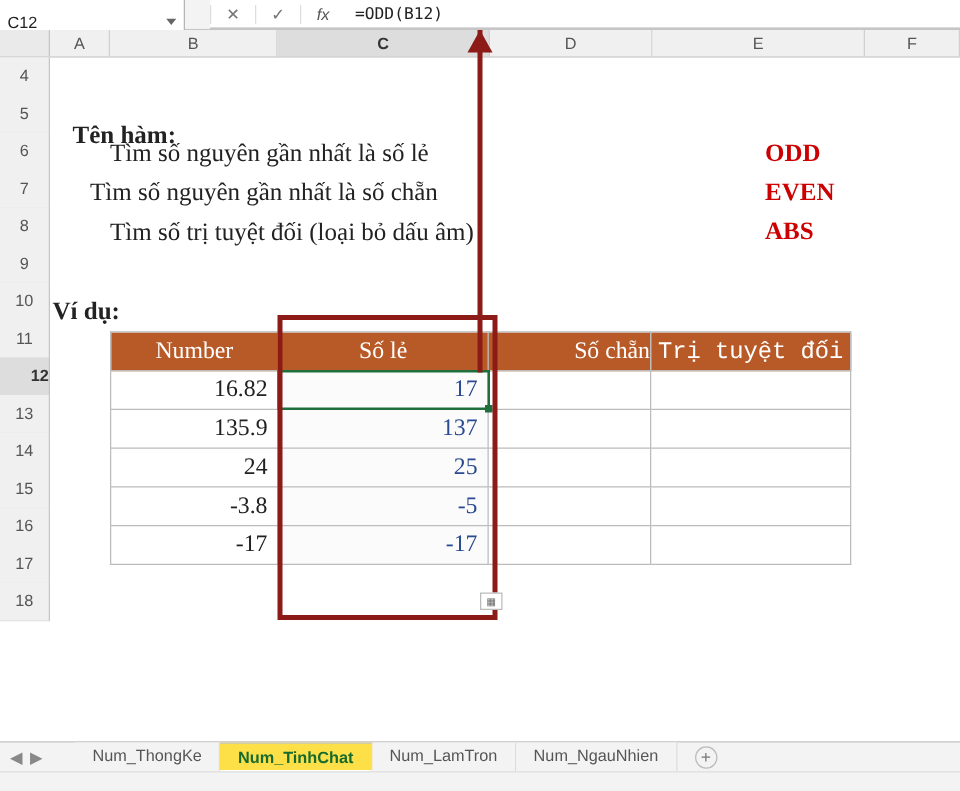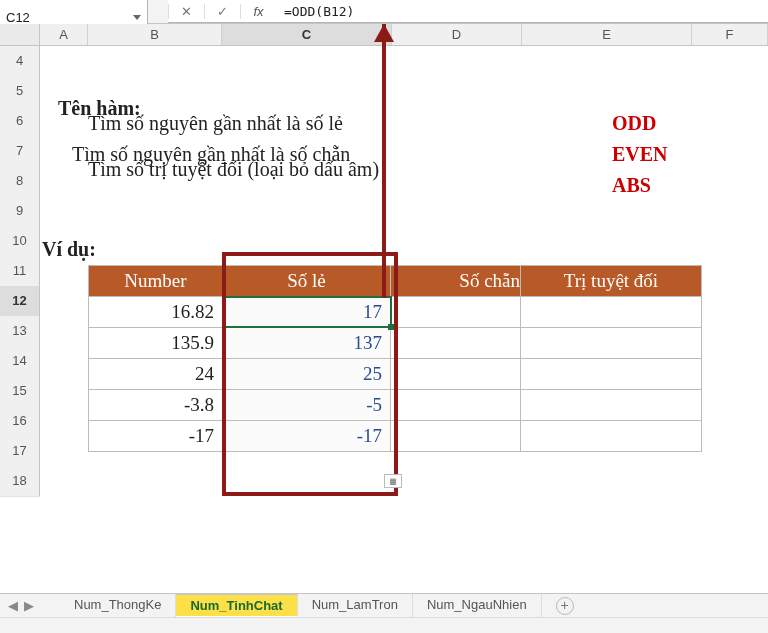--- a/index.html
+++ b/index.html
@@ -100,21 +100,21 @@
   .row .rh {
     width: 40px;
     text-align: center;
     font-size: 13px;
     color: #555;
     background: #f0f0f0;
     border-right: 1px solid #c5c5c5;
     border-bottom: 1px solid #e4e4e4;
     line-height: 30px;
   }
-  .row.selected .rh { background: #ddd; color: #333; font-weight: 600; }
+  .row.selected .rh { background: #ddd; color: #333; font-weight: 600; text-align: right; }
 
   
   .sheet-area {
     position: absolute;
     left: 40px;
     top: 22px;
     right: 0;
     bottom: 0;
   }
 
@@ -146,21 +146,21 @@
     color: #fff;
     font-weight: normal;
     text-align: center;
   }
   .xtbl td { padding: 0 8px; }
   .xtbl td.num { text-align: right; color: #222; }
   .xtbl td.res { text-align: right; color: #2b4b90; background: #fbfbfb; }
   .xtbl .cB { width: 134px; }
   .xtbl .cC { width: 168px; }
   .xtbl .cD { width: 130px; text-align: right; }
-  .xtbl .cE { width: 181px; }
+  .xtbl .cE { width: 160px; font-family: Liberation Mono, monospace; }
 
   
   .red-box {
     position: absolute;
     border: 4px solid #8c1b17;
     top: 206px;
     left: 182px;
     width: 176px;
     height: 244px;
     pointer-events: none;
@@ -344,21 +344,21 @@
       </div>
       <div class="row">
         <div class="rh">18</div>
       </div>
     </div>
 
   <div class="sheet-area">
     <div class="cell-text bold" style="top:48px; left:2px;margin-left:16px;">Tên hàm:</div>
     <div class="cell-text" style="top:63px; left:48px;">Tìm số nguyên gần nhất là số lẻ</div>
     <div class="cell-text" style="top:94px; left:32px;">Tìm số nguyên gần nhất là số chẵn</div>
-    <div class="cell-text" style="top:109px; left:48px;text-align:right;">Tìm số trị tuyệt đối (loại bỏ dấu âm)</div>
+    <div class="cell-text" style="top:126px; left:48px;text-align:right;">Tìm số trị tuyệt đối (loại bỏ dấu âm)</div>
     <div class="cell-text red" style="top:63px; left:572px;">ODD</div>
     <div class="cell-text red" style="top:94px; left:572px;">EVEN</div>
     <div class="cell-text red" style="top:125px; left:572px;">ABS</div>
     <div class="cell-text bold" style="top:189px; left:2px;">Ví dụ:</div>
 
     <table class="xtbl">
       <tbody>
           <tr>
         <th class="cB">Number</th>
         <th class="cC">Số lẻ</th>

